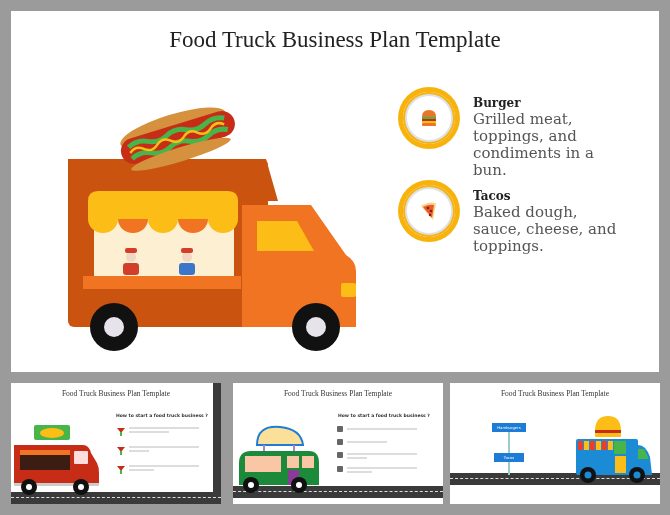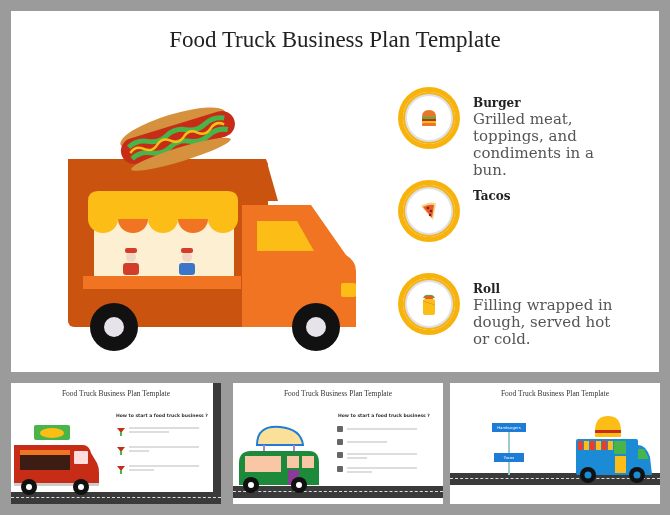--- a/index.html
+++ b/index.html
@@ -84,35 +84,23 @@
         <div class="inner"></div>
       <svg width="30" height="30" viewBox="0 0 30 30">
         <path d="M7 10 Q14 5 22 7 L19 24 Z" fill="#fbd48a"></path>
         <path d="M9 11 Q15 8 20 9 L18 22 Z" fill="#e85b2a"></path>
         <circle cx="14" cy="12" r="1.3" fill="#8b1a1a"></circle>
           <circle cx="17" cy="15" r="1.3" fill="#8b1a1a"></circle>
           <circle cx="16" cy="19" r="1.2" fill="#8b1a1a"></circle>
       </svg>
     </div>
     <div class="item-title">Tacos</div>
+    <div class="item-desc">Baked dough, sauce, cheese, and toppings.</div>
   </div>
 
-  <div class="item" style="top:262px;">
-    <div class="ring">
-        <div class="inner"></div>
-      <svg width="30" height="30" viewBox="0 0 30 30">
-        <path d="M9 9 Q11 5 15 6 Q19 5 21 9 Z" fill="#47b549"></path>
-        <path d="M10 8 Q15 5 20 8 L18 11 L12 11 Z" fill="#e85b2a"></path>
-        <rect x="9" y="10" width="12" height="16" rx="2" fill="#fbbd16"></rect>
-        <path d="M9 12 L21 16" stroke="#e8a017" stroke-width="1"></path>
-      </svg>
-    </div>
-    <div class="item-title">Roll</div>
-    <div class="item-desc">Filling wrapped in dough, served hot or cold.</div>
-  </div>
 </div>
 
 <div class="thumb" style="left:11px;">
   <div class="thumb-title">Food Truck Business Plan Template</div>
   <div class="thumb-sub" style="left:105px;top:30px;">How to start a food truck business ?</div>
   <div style="position:absolute;right:0;top:0;width:8px;height:100%;background:#3a3a3a;"></div>
   <div class="road" style="top:109px;"></div>
   <svg style="position:absolute;left:104px;top:42px;" width="90" height="60">
     <g fill="#c72d16">
         <path d="M2 3 H10 L6 8 Z"></path>

